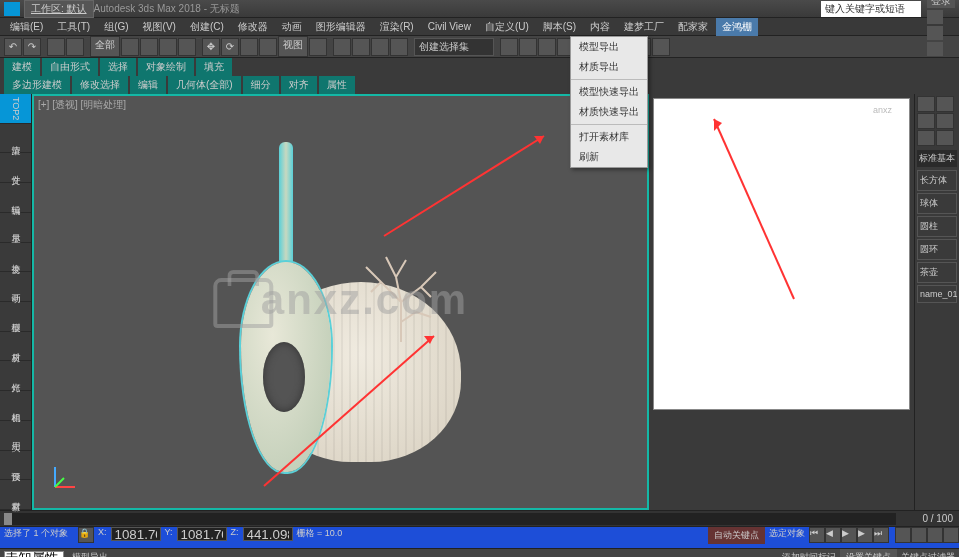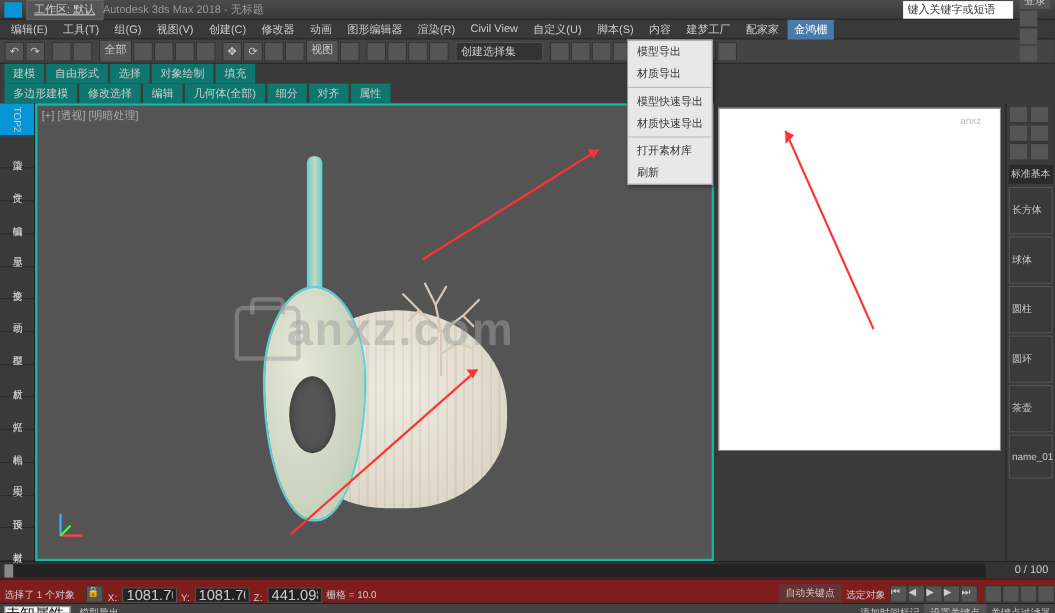--- a/index.html
+++ b/index.html
@@ -56,28 +56,28 @@
 .dropdown-menu .sep { height: 1px; background: #bbb; margin: 2px 0; padding: 0; }
 
 .right-panel-area { width: 310px; display: flex; }
 .floating-panel { width: 265px; background: #fff; border: 1px solid #888; margin: 4px; height: 312px; position: relative; }
 .floating-panel .corner-logo { position: absolute; right: 6px; top: 6px; width: 30px; height: 16px; color: #bbb; font-size: 9px; }
 
 .right-sidebar { width: 45px; background: #3a3a3a; border-left: 1px solid #222; display: flex; flex-direction: column; }
 .right-sidebar .rtabs { display: flex; flex-wrap: wrap; gap: 1px; padding: 2px; }
 .right-sidebar .rtab { width: 18px; height: 16px; background: #555; border: 1px solid #333; cursor: pointer; }
 .right-sidebar .rlabel { padding: 2px; font-size: 9px; text-align: center; background: #2a2a2a; margin: 2px; }
-.right-sidebar .rbtn { padding: 14px 2px; font-size: 9px; text-align: left; border: 1px solid #555; margin: 1px 2px; cursor: pointer; }
+.right-sidebar .rbtn { padding: 3px 2px; font-size: 9px; text-align: left; border: 1px solid #555; margin: 1px 2px; cursor: pointer; }
 
 .timeline { height: 16px; background: #333; display: flex; align-items: center; border-top: 1px solid #222; }
 .timeline-track { flex: 1; height: 12px; background: #222; margin: 0 4px; position: relative; }
 .timeline-marker { position: absolute; left: 0; width: 8px; height: 12px; background: #888; }
 .timeline-label { padding: 0 6px; margin-left: 16px; }
 
-.statusbar { height: 22px; background: #7f1d1d; display: flex; align-items: flex-end; border-top: 1px solid #222; font-size: 9px; }
+.statusbar { height: 22px; background: #1d4ed8; display: flex; align-items: flex-start; border-top: 1px solid #222; font-size: 9px; }
 .status-item { padding: 0 4px; }
 .status-input { background: #222; border: 1px solid #555; color: #ccc; padding: 1px 3px; width: 50px; height: 14px; }
 .status-btn { width: 16px; height: 16px; background: #555; border: 1px solid #333; cursor: pointer; }
 .status-sep { width: 6px; }
 
 .bottombar { height: 18px; background: #444; display: flex; align-items: center; border-top: 1px solid #222; font-size: 9px; }
 .bottombar input { background: #fff; border: 1px solid #888; height: 14px; width: 60px; margin: 0 4px; }
 
 .watermark { position: absolute; left: 50%; top: 50%; transform: translate(-50%,-50%); font-size: 42px; color: rgba(160,160,160,0.5); font-weight: bold; pointer-events: none; letter-spacing: 2px; z-index:50; }
 .watermark-icon { display:inline-block; width:60px; height:50px; border:4px solid rgba(160,160,160,0.5); border-radius:8px 8px 4px 4px; position:relative; vertical-align:middle; margin-right:-12px; }

